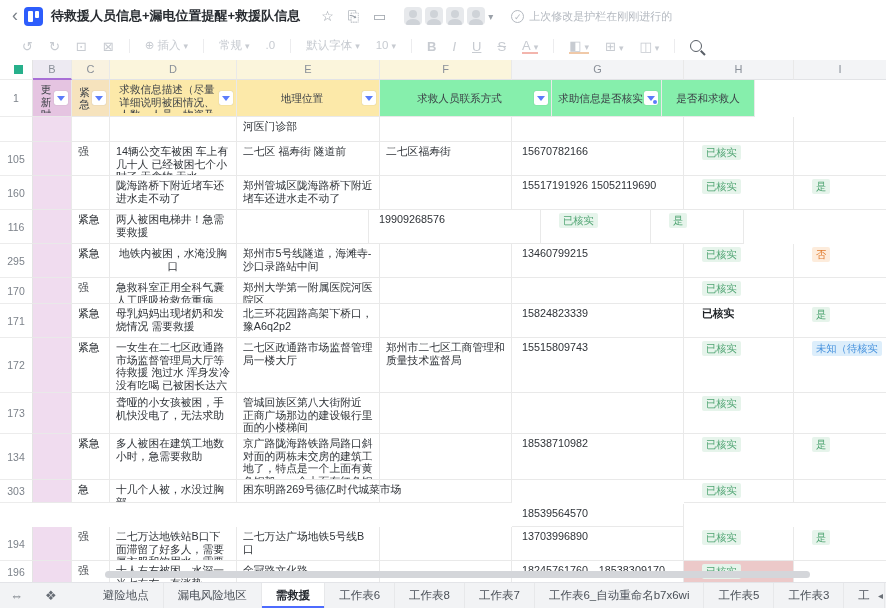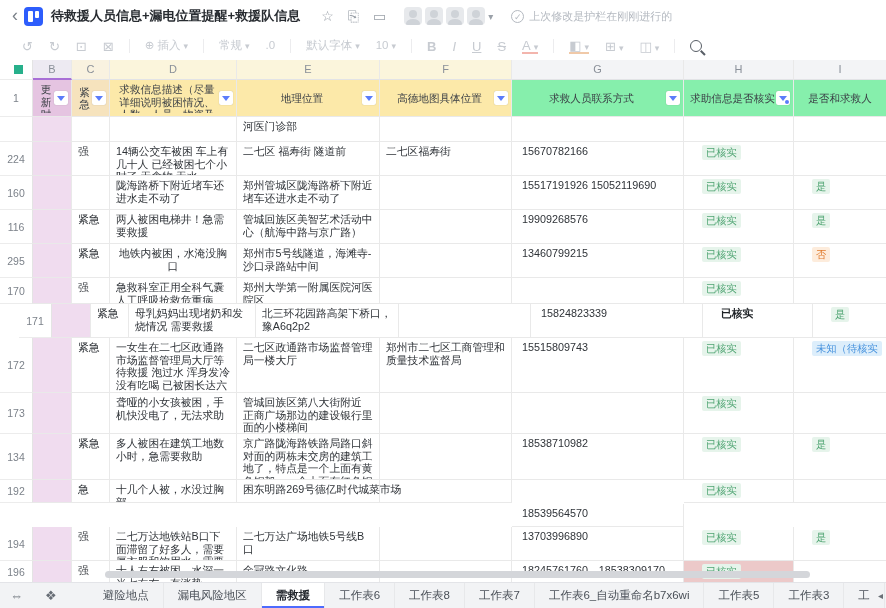--- a/index.html
+++ b/index.html
@@ -166,26 +166,20 @@
           <span class="funnel">
             <i></i>
           </span>
         </div>
         <div class="cell fillY" style="width: 143px; height: 37px;">
           <span style="display: block; max-height: 100%; overflow: hidden; padding-right: 12px;">地理位置</span>
           <span class="funnel">
             <i></i>
           </span>
         </div>
-        <div class="cell fillY" style="width: 132px; height: 37px;">
-          <span style="display: block; max-height: 100%; overflow: hidden; padding-right: 12px;">高德地图具体位置</span>
-          <span class="funnel">
-            <i></i>
-          </span>
-        </div>
         <div class="cell fillG" style="width: 172px; height: 37px;">
           <span style="display: block; max-height: 100%; overflow: hidden; padding-right: 12px;">求救人员联系方式</span>
           <span class="funnel">
             <i></i>
           </span>
         </div>
         <div class="cell fillG" style="width: 110px; height: 37px;">
           <span style="display: block; max-height: 100%; overflow: hidden; padding-right: 12px;">求助信息是否核实</span>
           <span class="funnel on">
             <i></i>
@@ -200,21 +194,21 @@
         <div class="cell colB" style="width: 39px; height: 25px;"></div>
         <div class="cell" style="width: 38px; height: 25px;"></div>
         <div class="cell" style="width: 127px; height: 25px;"></div>
         <div class="cell" style="width: 143px; height: 25px;">河医门诊部</div>
         <div class="cell" style="width: 132px; height: 25px;"></div>
         <div class="cell" style="width: 172px; height: 25px;"></div>
         <div class="cell" style="width: 110px; height: 25px; padding-left: 18px;"></div>
         <div class="cell" style="width: 93px; height: 25px; padding-left: 18px;"></div>
       </div>
       <div class="rowline">
-        <div class="gut" style="height: 34px;">224</div>
+        <div class="gut" style="height: 34px;">105</div>
         <div class="cell colB" style="width: 39px; height: 34px;"></div>
         <div class="cell" style="width: 38px; height: 34px;">强</div>
         <div class="cell" style="width: 127px; height: 34px;">14辆公交车被困 车上有几十人 已经被困七个小时了 无食物 无水</div>
         <div class="cell" style="width: 143px; height: 34px;">二七区 福寿街 隧道前</div>
         <div class="cell" style="width: 132px; height: 34px;">二七区福寿街</div>
         <div class="cell" style="width: 172px; height: 34px; padding-left: 10px;">15670782166</div>
         <div class="cell" style="width: 110px; height: 34px; padding-left: 18px;"><span class="pill green">已核实</span></div>
         <div class="cell" style="width: 93px; height: 34px; padding-left: 18px;"></div>
       </div>
       <div class="rowline">
@@ -226,21 +220,20 @@
         <div class="cell" style="width: 132px; height: 34px;"></div>
         <div class="cell" style="width: 172px; height: 34px; padding-left: 10px;">15517191926 15052119690</div>
         <div class="cell" style="width: 110px; height: 34px; padding-left: 18px;"><span class="pill green">已核实</span></div>
         <div class="cell" style="width: 93px; height: 34px; padding-left: 18px;"><span class="pill green">是</span></div>
       </div>
       <div class="rowline">
         <div class="gut" style="height: 34px;">116</div>
         <div class="cell colB" style="width: 39px; height: 34px;"></div>
         <div class="cell" style="width: 38px; height: 34px;">紧急</div>
         <div class="cell" style="width: 127px; height: 34px;">两人被困电梯井！急需要救援</div>
-        <div class="cell" style="width: 143px; height: 34px;">管城回族区美智艺术活动中心（航海中路与京广路）</div>
         <div class="cell" style="width: 132px; height: 34px;"></div>
         <div class="cell" style="width: 172px; height: 34px; padding-left: 10px;">19909268576</div>
         <div class="cell" style="width: 110px; height: 34px; padding-left: 18px;"><span class="pill green">已核实</span></div>
         <div class="cell" style="width: 93px; height: 34px; padding-left: 18px;"><span class="pill green">是</span></div>
       </div>
       <div class="rowline">
         <div class="gut" style="height: 34px;">295</div>
         <div class="cell colB" style="width: 39px; height: 34px;"></div>
         <div class="cell" style="width: 38px; height: 34px;">紧急</div>
         <div class="cell" style="width: 127px; height: 34px; text-align: center;">地铁内被困，水淹没胸口</div>
@@ -255,21 +248,21 @@
         <div class="cell colB" style="width: 39px; height: 26px;"></div>
         <div class="cell" style="width: 38px; height: 26px;">强</div>
         <div class="cell" style="width: 127px; height: 26px;">急救科室正用全科气囊人工呼吸抢救危重病人，撑不了多久</div>
         <div class="cell" style="width: 143px; height: 26px;">郑州大学第一附属医院河医院区</div>
         <div class="cell" style="width: 132px; height: 26px;"></div>
         <div class="cell" style="width: 172px; height: 26px;"></div>
         <div class="cell" style="width: 110px; height: 26px; padding-left: 18px;"><span class="pill green">已核实</span></div>
         <div class="cell" style="width: 93px; height: 26px; padding-left: 18px;"></div>
       </div>
       <div class="rowline">
-        <div class="gut" style="height: 34px; margin-left: 19px;">171</div>
+        <div class="gut" style="height: 34px;">171</div>
         <div class="cell colB" style="width: 39px; height: 34px;"></div>
         <div class="cell" style="width: 38px; height: 34px;">紧急</div>
         <div class="cell" style="width: 127px; height: 34px;">母乳妈妈出现堵奶和发烧情况 需要救援</div>
         <div class="cell" style="width: 143px; height: 34px;">北三环花园路高架下桥口，豫A6q2p2</div>
         <div class="cell" style="width: 132px; height: 34px;"></div>
         <div class="cell" style="width: 172px; height: 34px; padding-left: 10px;">15824823339</div>
         <div class="cell" style="width: 110px; height: 34px; padding-left: 18px;"><span class="txtbold">已核实</span></div>
         <div class="cell" style="width: 93px; height: 34px; padding-left: 18px;"><span class="pill green">是</span></div>
       </div>
       <div class="rowline">
@@ -299,21 +292,21 @@
         <div class="cell colB" style="width: 39px; height: 46px;"></div>
         <div class="cell" style="width: 38px; height: 46px;">紧急</div>
         <div class="cell" style="width: 127px; height: 46px;">多人被困在建筑工地数小时，急需要救助</div>
         <div class="cell" style="width: 143px; height: 46px;">京广路陇海路铁路局路口斜对面的两栋未交房的建筑工地了，特点是一个上面有黄色钢架，一个上面有红色钢架</div>
         <div class="cell" style="width: 132px; height: 46px;"></div>
         <div class="cell" style="width: 172px; height: 46px; padding-left: 10px;">18538710982</div>
         <div class="cell" style="width: 110px; height: 46px; padding-left: 18px;"><span class="pill green">已核实</span></div>
         <div class="cell" style="width: 93px; height: 46px; padding-left: 18px;"><span class="pill green">是</span></div>
       </div>
       <div class="rowline">
-        <div class="gut" style="height: 23px;">192</div>
+        <div class="gut" style="height: 23px;">303</div>
         <div class="cell colB" style="width: 39px; height: 23px;"></div>
         <div class="cell" style="width: 38px; height: 23px;">急</div>
         <div class="cell" style="width: 127px; height: 23px;">十几个人被，水没过胸部</div>
         <div class="cell nowrap" style="width: 143px; height: 23px;">困东明路269号德亿时代城菜市场</div>
         <div class="cell" style="width: 132px; height: 23px;"></div>
         <div class="cell" style="width: 172px; height: 23px; padding-left: 10px; margin-top: 24px;">18539564570</div>
         <div class="cell" style="width: 110px; height: 23px; padding-left: 18px;"><span class="pill green">已核实</span></div>
         <div class="cell" style="width: 93px; height: 23px; padding-left: 18px;"></div>
       </div>
       <div class="rowline">

